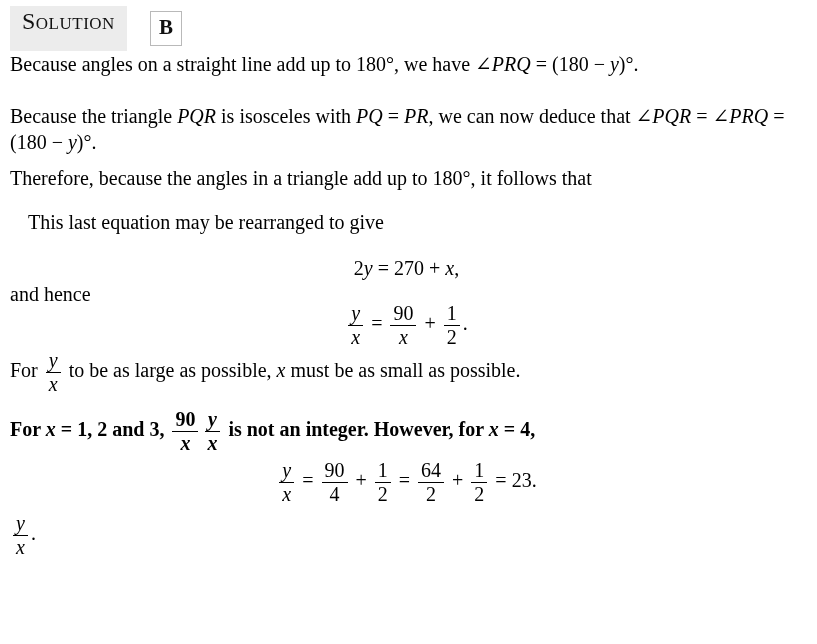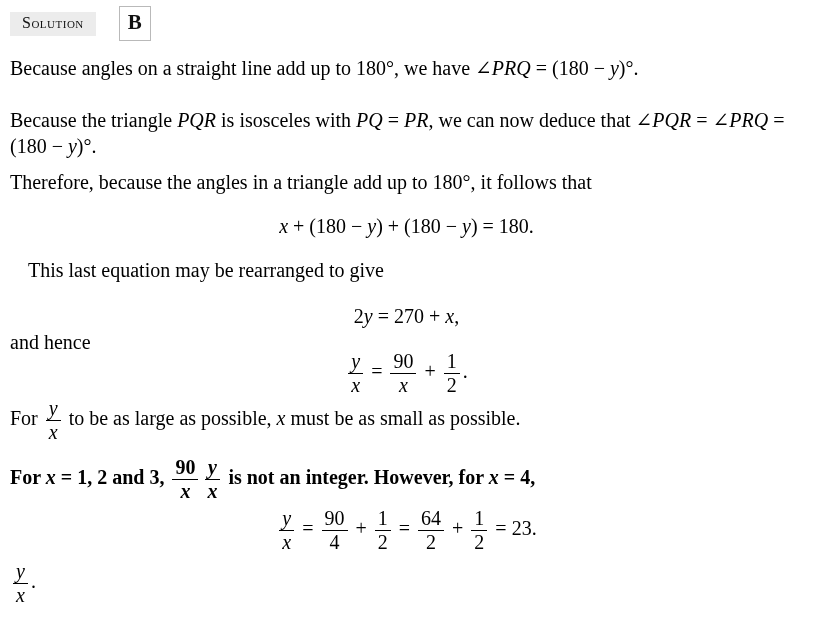--- a/index.html
+++ b/index.html
@@ -9,23 +9,23 @@
     width:817px;height:644px;
     padding:6px 14px 0 10px;
     font-family:"Liberation Serif","DejaVu Serif",serif;
     font-size:20px;color:#000;
   }
   
   .header{display:flex;align-items:center;}
   .badge{
     background:#ececec;
     font-variant-caps:small-caps;
-    font-size:16px;
+    font-size:24px;
     letter-spacing:0.5px;
-    padding:2px 12px 4px 12px;
+    padding:2px 12px 16px 12px;
     color:#111;
   }
   .answer-box{
     display:inline-flex;align-items:center;justify-content:center;
     border:1px solid #b9b9b9;
     margin-left:23px;
     min-width:14px;
     padding:3px 8px 5px 8px;
     font-weight:bold;font-size:21px;color:#111;
     background:#fff;
@@ -37,21 +37,21 @@
   
   .frac{
     display:inline-flex;flex-direction:column;align-items:center;
     vertical-align:middle;
     margin:0 3px;
     line-height:1.05;text-align:center;
   }
   .fr-top{border-bottom:1.4px solid #000;padding:0 3px 1px 3px;}
   .fr-bot{padding:1px 3px 0 3px;}
   
-  #p1{margin-top:14px;}
+  #p1{}
   #p2{margin-top:26px;}
   #p3{margin-top:10px;}
   #eq1{margin-top:18px;}
   #p4{margin-top:18px;margin-left:18px;}
   #eq2{margin-top:20px;}
   #p5{}
   #eq3{margin-top:-4px;}
   #p6{margin-top:2px;}
   #p7{margin-top:14px;font-weight:bold;}
   #eq4{margin-top:6px;}
@@ -66,21 +66,20 @@
     <span class="badge">Solution</span>
     <span class="answer-box">B</span>
   </div>
 
   <p id="p1"><span>Because angles on a straight line add up to 180°, we have </span><span>∠</span><span class="var">PRQ</span><span> = (180 − </span><span class="var">y</span><span>)°.</span></p>
 
   <p id="p2"><span>Because the triangle </span><span class="var">PQR</span><span> is isosceles with </span><span class="var">PQ</span><span> = </span><span class="var">PR</span><span>, we can now deduce that </span><span>∠</span><span class="var">PQR</span><span> = ∠</span><span class="var">PRQ</span><span> =</span><br><span>(180 − </span><span class="var">y</span><span>)°.</span></p>
 
   <p id="p3"><span>Therefore, because the angles in a triangle add up to 180°, it follows that</span></p>
 
-  <div id="eq1" class="eq"><span class="var">x</span><span> + (180 − </span><span class="var">y</span><span>) + (180 − </span><span class="var">y</span><span>) = 180.</span></div>
 
   <p id="p4"><span>This last equation may be rearranged to give</span></p>
 
   <div id="eq2" class="eq"><span>2</span><span class="var">y</span><span> = 270 + </span><span class="var">x</span><span>,</span></div>
 
   <p id="p5"><span>and hence</span></p>
 
   <div id="eq3" class="eq"><span class="frac">
         <span class="fr-top var">y</span>
         <span class="fr-bot var">x</span>

